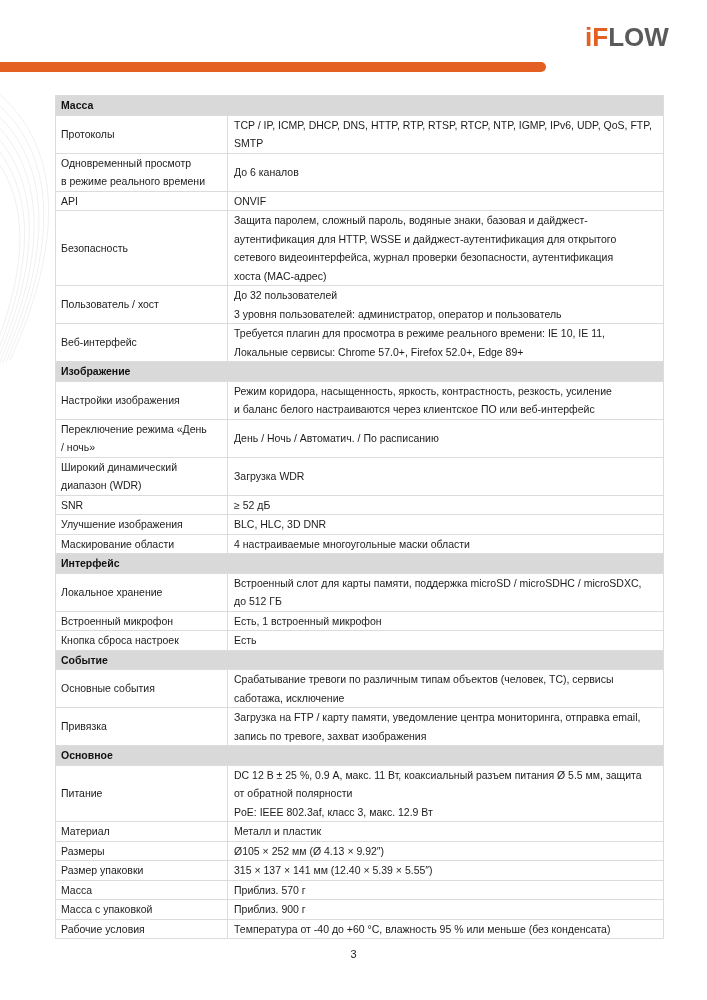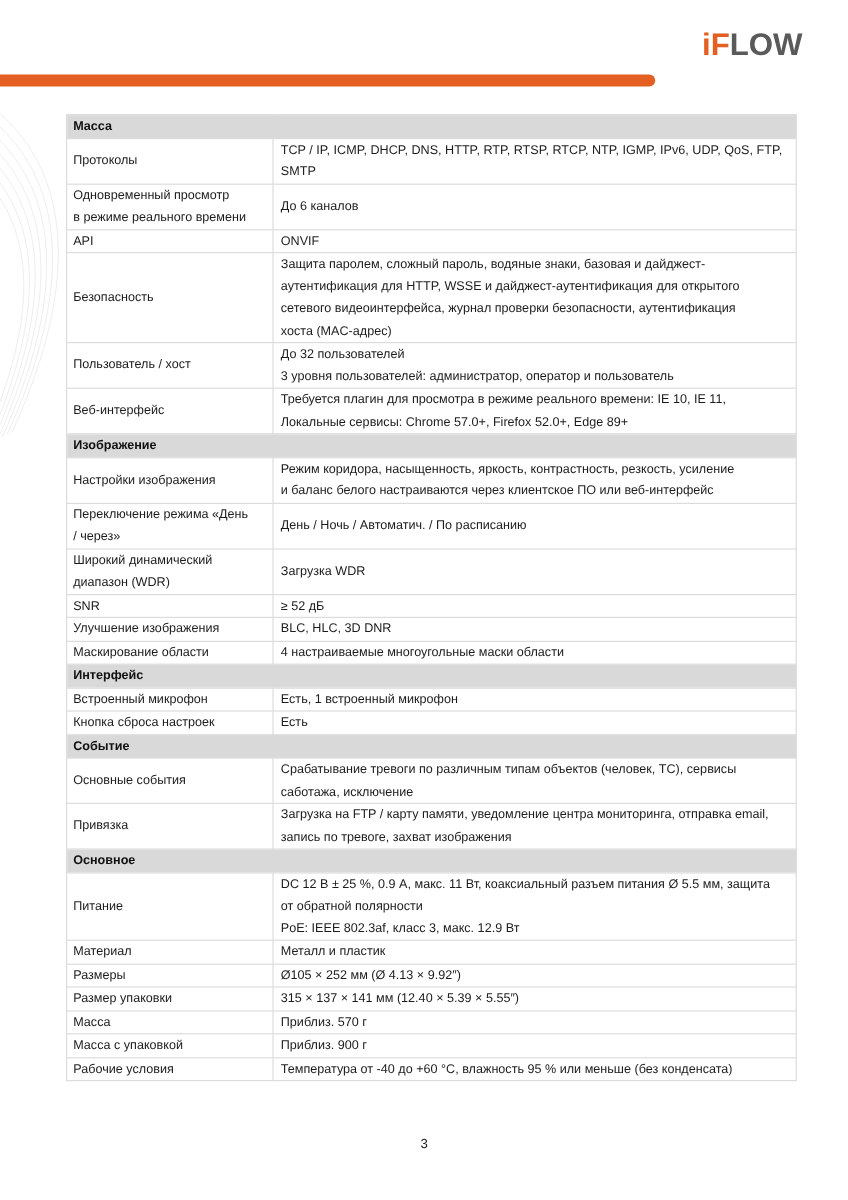--- a/index.html
+++ b/index.html
@@ -128,21 +128,21 @@
       <tr>
         <td>Настройки изображения</td>
         <td class="val">
           <div>Режим коридора, насыщенность, яркость, контрастность, резкость, усиление</div>
           <div>и баланс белого настраиваются через клиентское ПО или веб-интерфейс</div>
         </td>
       </tr>
       <tr>
         <td>
           <div>Переключение режима «День</div>
-          <div>/ через»</div>
+          <div>/ ночь»</div>
         </td>
         <td class="val">
           <div>День / Ночь / Автоматич. / По расписанию</div>
         </td>
       </tr>
       <tr>
         <td>
           <div>Широкий динамический</div>
           <div>диапазон (WDR)</div>
         </td>
@@ -165,20 +165,27 @@
       <tr>
         <td>Маскирование области</td>
         <td class="val">
           <div>4 настраиваемые многоугольные маски области</div>
         </td>
       </tr>
       <tr class="section">
         <td colspan="2">Интерфейс</td>
       </tr>
       <tr>
+        <td>Локальное хранение</td>
+        <td class="val">
+          <div>Встроенный слот для карты памяти, поддержка microSD / microSDHC / microSDXC,</div>
+          <div>до 512 ГБ</div>
+        </td>
+      </tr>
+      <tr>
         <td>Встроенный микрофон</td>
         <td class="val">
           <div>Есть, 1 встроенный микрофон</div>
         </td>
       </tr>
       <tr>
         <td>Кнопка сброса настроек</td>
         <td class="val">
           <div>Есть</div>
         </td>

